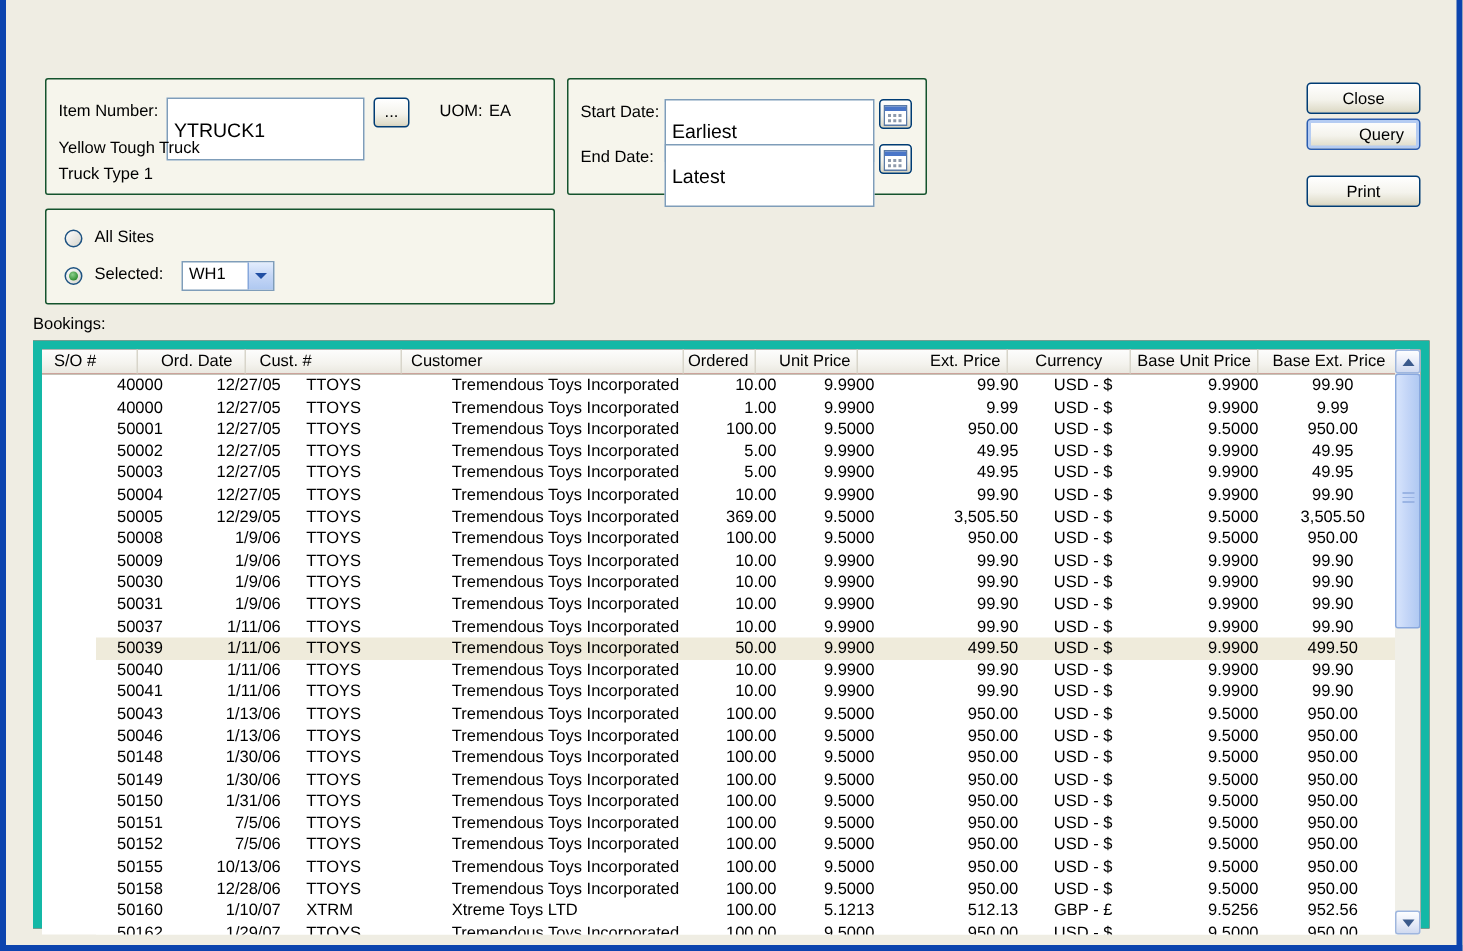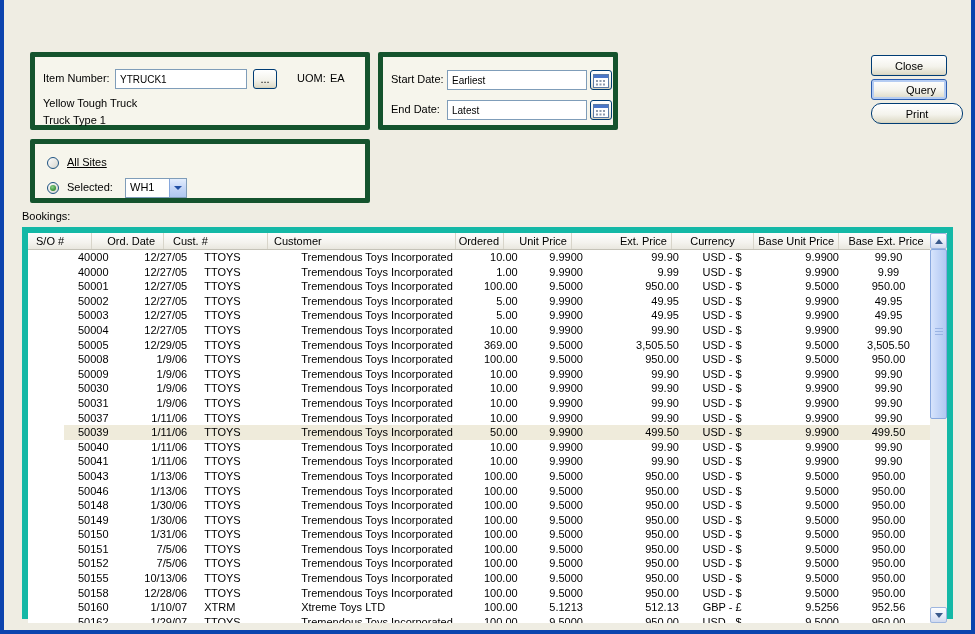--- a/index.html
+++ b/index.html
@@ -27,25 +27,25 @@
     border:1px solid rgba(255,255,255,0.75);
     background:linear-gradient(180deg,#8FB4F2 0%,#4A7BE0 45%,#2E5CC8 100%);
     cursor:pointer;padding:0;
   }
   .winbtn.closebtn{background:linear-gradient(180deg,#F0A088 0%,#DE6A4A 45%,#CE4F33 100%);}
   .glyph-min{position:absolute;left:4px;bottom:4px;width:8px;height:3px;background:#fff;}
   .glyph-restore{position:absolute;left:5px;top:5px;width:9px;height:8px;border:1px solid #fff;border-top:3px solid #fff;}
   .glyph-close{position:absolute;left:0;top:0;right:0;bottom:0;color:#fff;font-weight:bold;font-size:14px;line-height:19px;text-align:center;}
   
   .content{position:absolute;left:0;top:28px;width:967px;height:602px;}
-  .groupbox{position:absolute;border:5px solid #14532d;background:#F6F5EC;border-radius:2px;}
+  .groupbox{position:absolute;border:1px solid #14532d;background:#F6F5EC;border-radius:2px;}
   .lbl{position:absolute;white-space:nowrap;}
   .xpinput{
     position:absolute;border:1px solid #7F9DB9;background:#fff;height:14px;
-    font-family:"Liberation Sans",sans-serif;font-size:10px;padding:9px 4px;margin:0;
+    font-family:"Liberation Sans",sans-serif;font-size:13px;padding:20px 4px;margin:0;
   }
   .xpbtn{
     position:absolute;height:21px;border:1px solid #003C74;border-radius:3px;
     background:linear-gradient(180deg,#FFFFFF 0%,#F4F3EC 55%,#E0DDCB 92%,#D4D0BC 100%);
     font-family:"Liberation Sans",sans-serif;font-size:11px;color:#000;cursor:pointer;padding:0;
   }
   .xpbtn.focused{box-shadow:inset 0 0 0 2px #B5CCF2;border-color:#2A5DB0;padding-left:24px;}
   .browse-btn{width:24px;height:20px;}
   .cal-btn{width:22px;height:20px;display:flex;align-items:center;justify-content:center;}
   
@@ -143,25 +143,25 @@
             <rect x="3" y="10.5" width="2" height="2"></rect>
               <rect x="6.5" y="10.5" width="2" height="2"></rect>
               <rect x="10" y="10.5" width="2" height="2"></rect>
           </g>
         </svg>
       </button>
     </div>
 
     <button class="xpbtn" style="left:867px;top:27px;width:76px;">Close</button>
     <button class="xpbtn focused" style="left:867px;top:51px;width:76px;">Query</button>
-    <button class="xpbtn" style="left:867px;top:75px;width:92px;border-radius:10px;">Print</button>
+    <button class="xpbtn" style="left:867px;top:89px;width:76px;">Print</button>
 
     <div class="groupbox" style="left:26px;top:111px;width:340px;height:64px;">
       <span class="radio" style="left:12px;top:13px;"></span>
-      <span class="lbl" style="left:32px;top:12px;text-decoration:underline;">All Sites</span>
+      <span class="lbl" style="left:32px;top:12px;">All Sites</span>
       <span class="radio checked" style="left:12px;top:38px;"></span>
       <span class="lbl" style="left:32px;top:37px;">Selected:</span>
       <div class="combo" style="left:90px;top:34px;">
         <span class="combo-text">WH1</span>
         <span class="combo-btn">
             <span class="combo-arrow"></span>
           </span>
       </div>
     </div>
 

